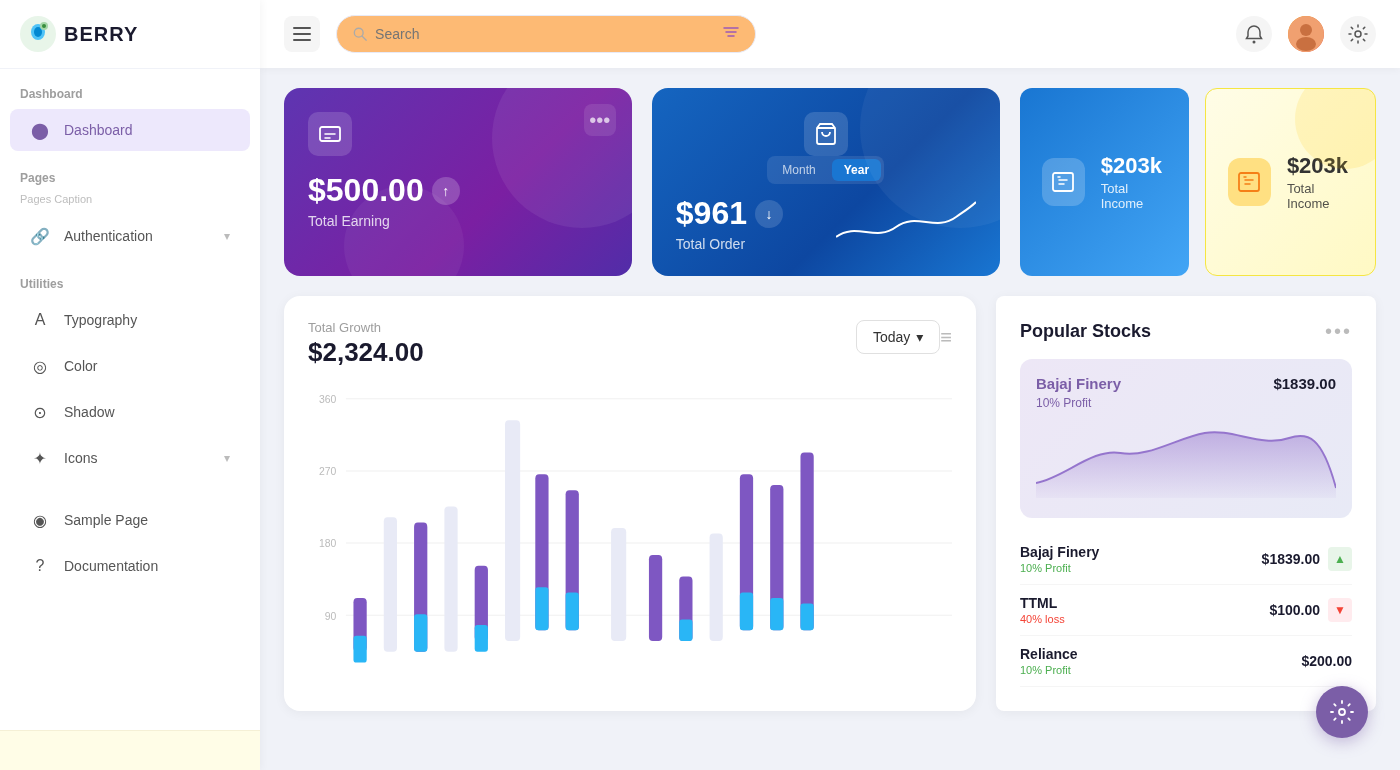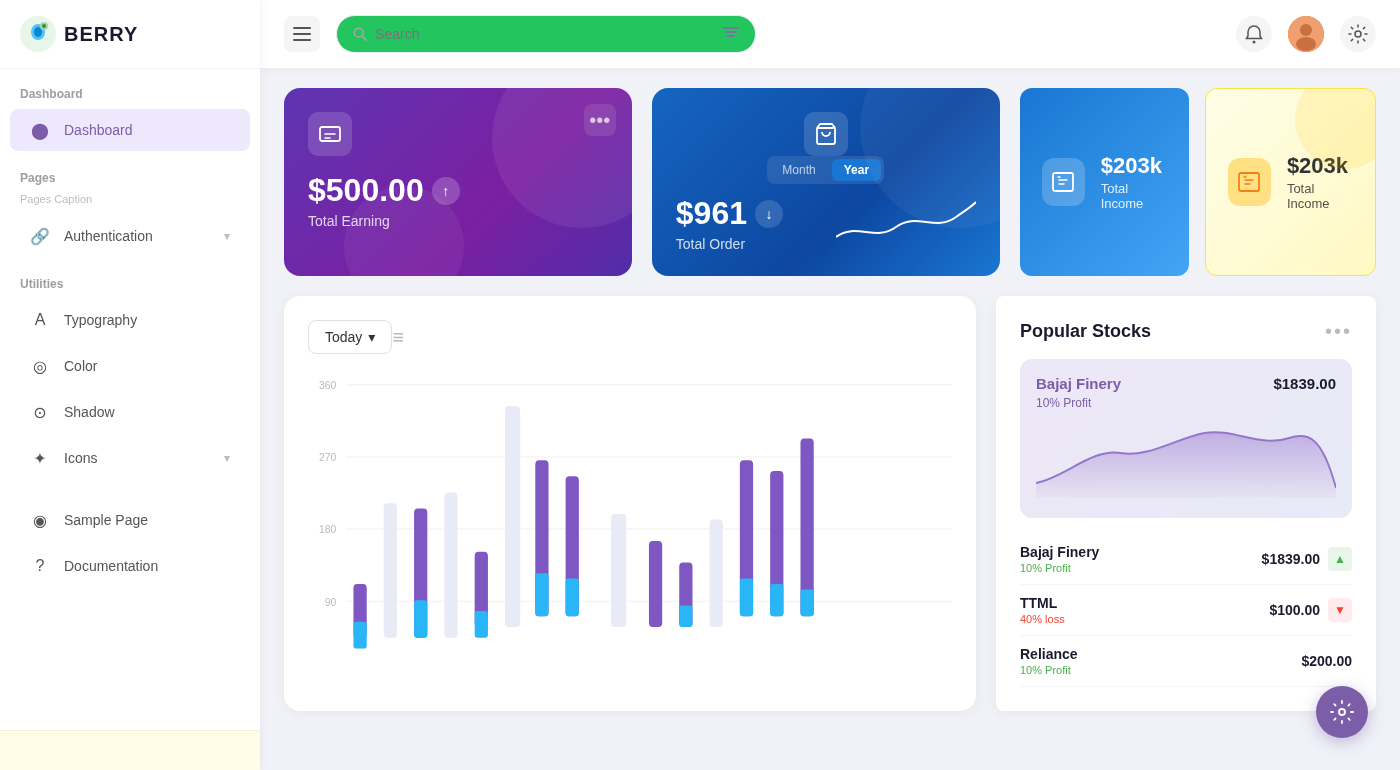--- a/index.html
+++ b/index.html
@@ -113,21 +113,21 @@
       background: #f5f5f5;
       border-radius: 8px;
       cursor: pointer;
       color: #555;
     }
     .search-bar {
       flex: 1;
       max-width: 420px;
       display: flex;
       align-items: center;
-      background: #22c55e;
+      background: #fdba74;
       border-radius: 24px;
       padding: 8px 16px;
       gap: 8px;
       border: 1.5px solid #e8eaf6;
     }
     .search-bar input {
       border: none;
       background: transparent;
       outline: none;
       font-size: 14px;
@@ -692,20 +692,24 @@
             <div class="income-label">Total Income</div>
           </div>
         </div>
       </div>
     </div>
 
     <div class="bottom-row">
 
       <div class="chart-card">
         <div class="chart-header">
+          <div>
+            <div class="chart-title-label">Total Growth</div>
+            <div class="chart-total">$2,324.00</div>
+          </div>
           <div style="display:flex;align-items:center;">
             <button class="chart-today-btn">
               <span>Today</span>
               <span>▾</span>
             </button>
             <span style="color:#bbb;font-size:20px;cursor:pointer;">≡</span>
           </div>
         </div>
 
         <div class="chart-area">

